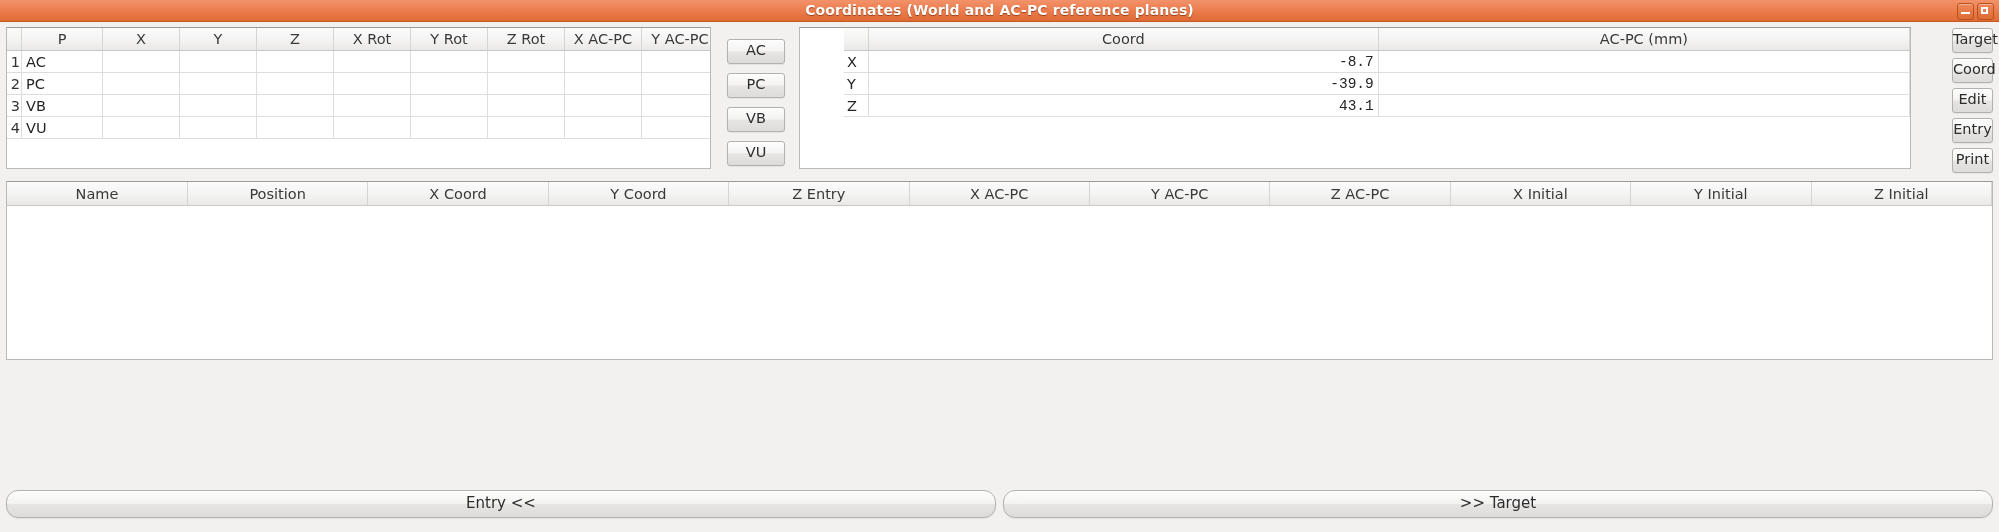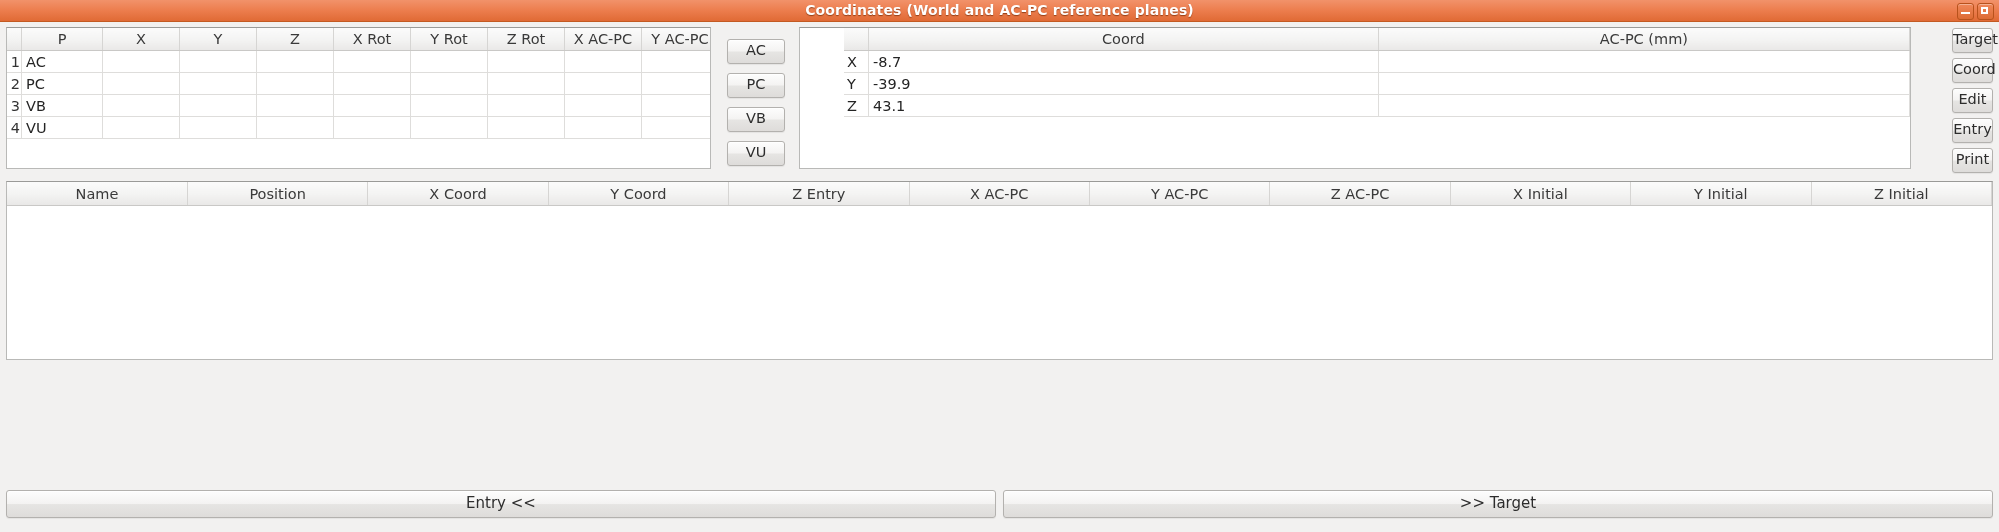--- a/index.html
+++ b/index.html
@@ -186,21 +186,22 @@
     padding-left: 44px;
   }
   .right-table-wrap table.grid th.c0 { width: 16px; }
   .right-table-wrap table.grid th.c1 { width: 47%; }
   .right-table-wrap table.grid td.axis {
     width: 16px;
     text-align: left;
     padding-left: 3px;
   }
   .right-table-wrap table.grid td.val {
-    text-align: left;
+    text-align: right;
+    font-family: Liberation Mono, monospace;
   }
   .right-table-wrap tr.filler td {
     border-right: none;
     border-bottom: none;
     height: 21px;
   }
 
   
   .right-buttons {
     width: 74px;
@@ -238,21 +239,21 @@
     right: 6px;
     bottom: 14px;
     display: flex;
     gap: 7px;
   }
   .bottom-bar .btn {
     flex: 1 1 0;
     height: 26px;
     line-height: 24px;
     font-size: 15px;
-    border-radius: 3px;
+    border-radius: 12px;
   }
 </style>
 </head>
 <body>
 
 <div class="titlebar">
   <div class="titlebar-text">Coordinates (World and AC-PC reference planes)</div>
   <div class="win-buttons">
     <div class="win-btn">
         <span class="glyph-min"></span>

